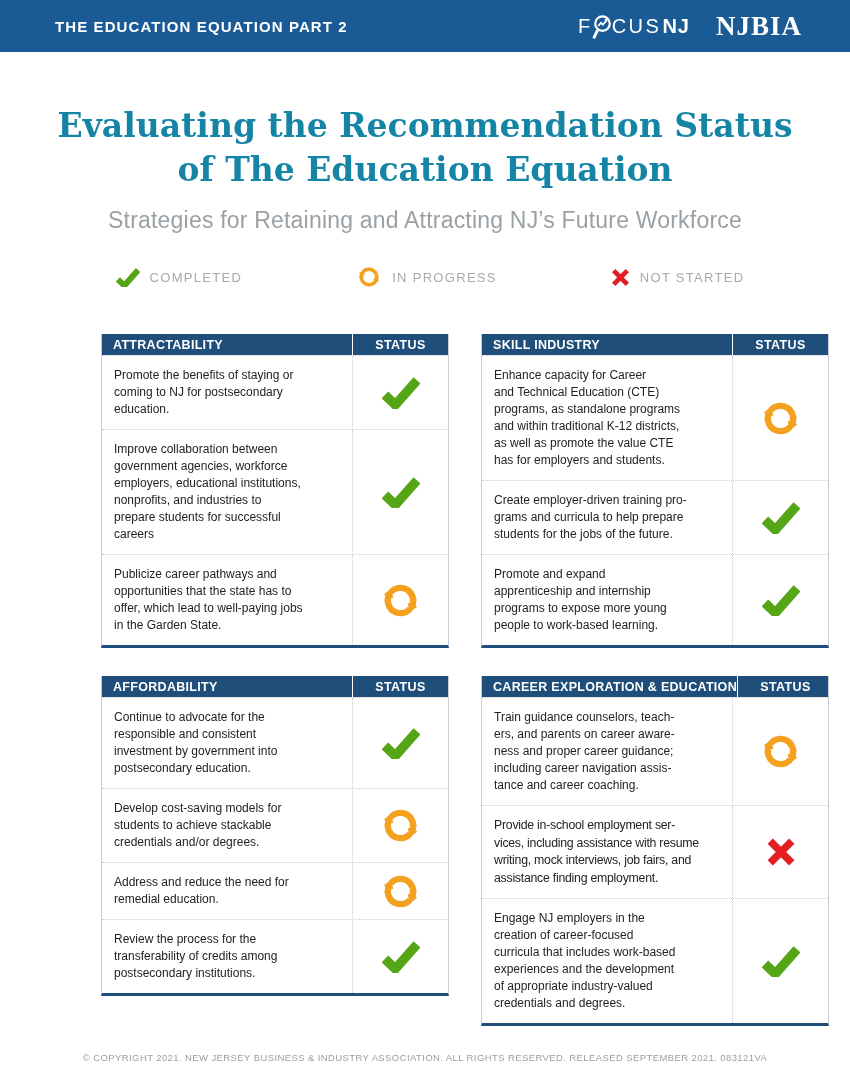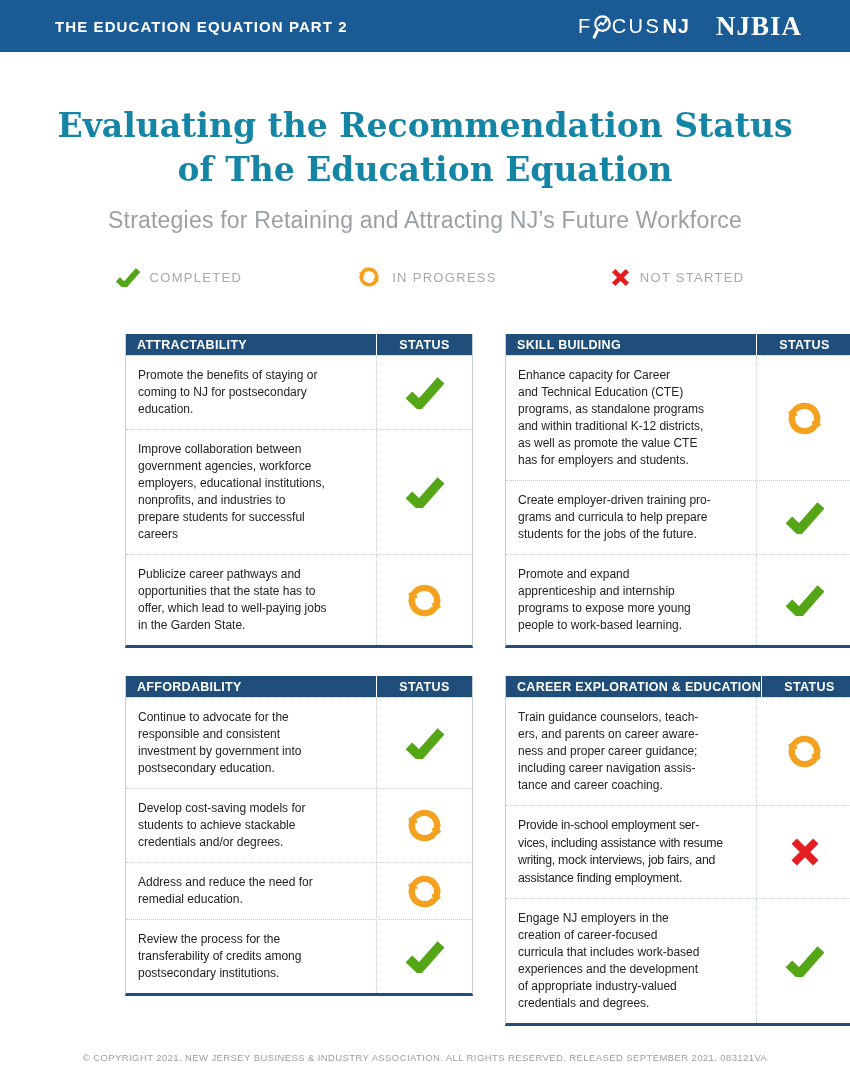--- a/index.html
+++ b/index.html
@@ -32,21 +32,21 @@
   }
   .hero .subtitle{
     margin-top:15px;font-size:23px;color:#9aa0a4;letter-spacing:0.2px;
   }
   
   .legend{margin-top:30px;display:flex;justify-content:center;gap:114px;align-items:center;padding-left:10px;}
   .legend-item{display:flex;align-items:center;gap:10px;}
   .legend-item .lbl{font-size:13px;color:#a9a9a9;letter-spacing:1.3px;}
   
   .tables-grid{
-    margin:44px 65px 0 81px;display:grid;grid-template-columns:348px 348px;
+    margin:44px 65px 0 57px;display:grid;grid-template-columns:348px 348px;
     grid-template-rows:342px auto;column-gap:32px;align-items:start;padding-left:44px;
   }
   .rec-table{
     border-left:1px solid #c5d0da;border-right:1px solid #c5d0da;
     border-bottom:3px solid var(--thead,#1f4e7a);background:#fff;
   }
   .t-head{
     background:var(--thead,#1f4e7a);display:flex;height:21px;align-items:center;
   }
   .t-head-title{
@@ -174,21 +174,21 @@
     <path d="M12.04 13.64 A13 13 0 0 1 34.2 26.45" fill="none" stroke="#f3a11e" stroke-width="6.4"></path>
     <polygon points="31.6,34 39.2,28.2 29.3,24.4" fill="#f3a11e"></polygon>
     <path d="M9.1 23.1 A13 13 0 0 1 11.4 14.5" fill="none" stroke="#f3a11e" stroke-width="6.8" stroke-dasharray="1.7 2.7"></path>
             </g>
           </svg>
         </div>
       </div>
     </section>
     <section class="rec-table">
     <div class="t-head">
-      <div class="t-head-title">SKILL BUILDING</div>
+      <div class="t-head-title">SKILL INDUSTRY</div>
       <div class="t-head-status">STATUS</div>
     </div>
       <div class="t-row">
         <div class="t-text">Enhance capacity for Career
 and Technical Education (CTE)
 programs, as standalone programs
 and within traditional K-12 districts,
 as well as promote the value CTE
 has for employers and students.</div>
         <div class="t-status">

